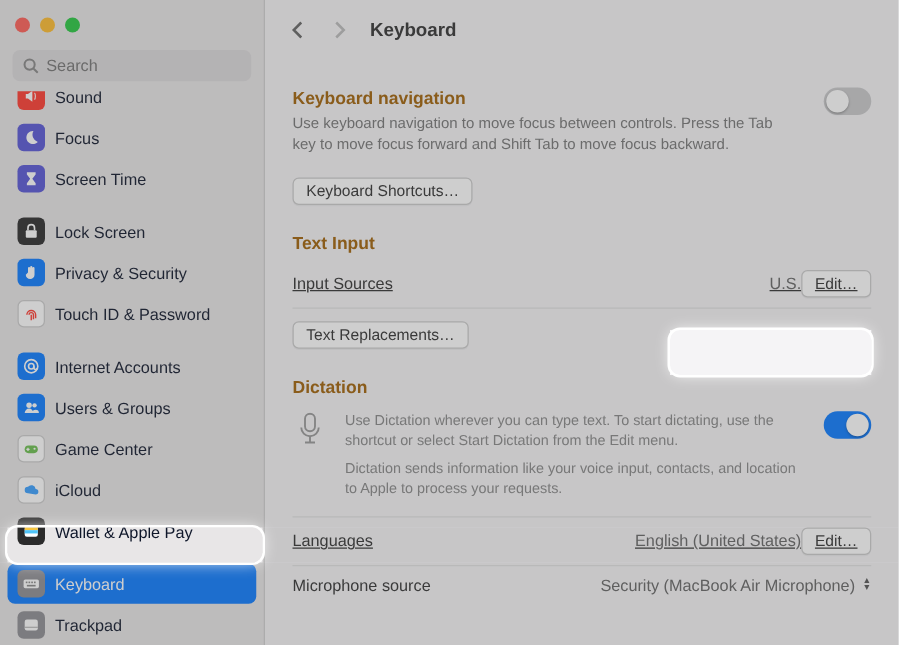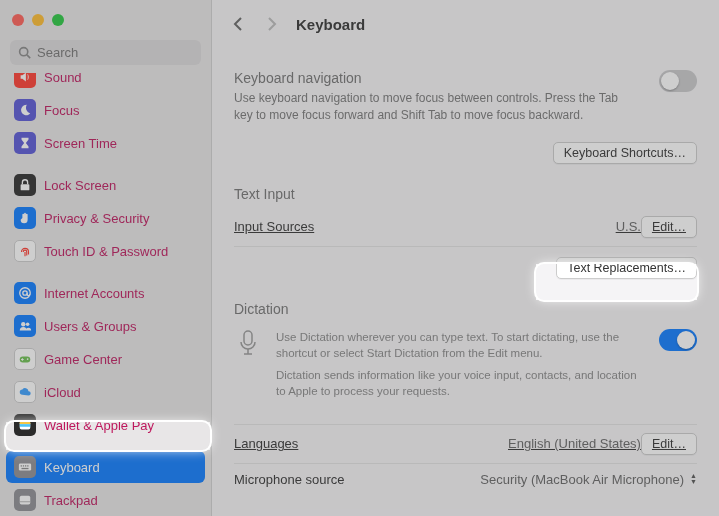--- a/index.html
+++ b/index.html
@@ -15,54 +15,54 @@
 .dot.red { background: #ff5f57; }
 .dot.yellow { background: #febc2e; }
 .dot.green { background: #28c840; }
 
 .search-wrap { padding: 0 10px 8px 10px; }
 .search { display: flex; align-items: center; background: #dcdadb; border-radius: 6px; padding: 5px 8px; gap: 6px; }
 .search input { border: none; background: transparent; outline: none; width: 100%; font-size: 13px; color: #701a75; }
 .search-icon svg { display: block; }
 
 .items { flex: 1; overflow: hidden; padding: 0 6px; }
-.item { display: flex; align-items: center; gap: 8px; padding: 5px 8px; border-radius: 6px; font-size: 13px; color: #be185d; cursor: default; margin-bottom: 1px; }
+.item { display: flex; align-items: center; gap: 8px; padding: 5px 8px; border-radius: 6px; font-size: 13px; color: #0f172a; cursor: default; margin-bottom: 1px; }
 .item .icon { width: 22px; height: 22px; border-radius: 5px; display: flex; align-items: center; justify-content: center; flex-shrink: 0; }
 .item.selected { background: #0a7aff; color: #fff; }
 .item.cut { margin-top: -12px; }
 
 
 .main { flex: 1; display: flex; flex-direction: column; background: #f5f4f6; }
 .toolbar { height: 48px; display: flex; align-items: center; padding: 0 16px; gap: 14px; }
 .nav-btn { width: 20px; height: 20px; display: flex; align-items: center; justify-content: center; color: #888; }
 .toolbar-title { font-size: 15px; font-weight: 600; color: #333; }
 
 .content { flex: 1; padding: 14px 22px; overflow: hidden; }
 
 .section { margin-bottom: 22px; }
-.sec-title { font-size: 14px; font-weight: 400; color: #737373; margin-bottom: 4px; }
+.sec-title { font-size: 14px; font-weight: 700; color: #a16207; margin-bottom: 4px; }
 .sec-desc { font-size: 12px; color: #777; line-height: 1.4; max-width: 390px; }
 
 .row { display: flex; align-items: center; justify-content: space-between; padding: 8px 0; font-size: 13px; color: #333; }
 .row.bordered { border-bottom: 1px solid #e2e2e2; text-decoration: underline; }
 .row .right { display: flex; align-items: center; }
 .val { color: #666; }
 
 .btn { background: #fff; border: 1px solid #ccc; border-radius: 5px; padding: 3px 10px; font-size: 12.5px; color: #333; box-shadow: 0 1px 0 rgba(0,0,0,.04); }
-.btn-row { display: flex; justify-content: flex-end; margin-top: 10px; }
+.btn-row { display: flex; justify-content: flex-start; margin-top: 10px; }
 
 
 .toggle { width: 38px; height: 22px; border-radius: 11px; position: relative; }
 .toggle .knob { position: absolute; top: 2px; width: 18px; height: 18px; border-radius: 50%; background: #fff; box-shadow: 0 1px 2px rgba(0,0,0,.3); }
 .toggle.off { background: #c9c9cb; }
 .toggle.off .knob { left: 2px; }
 .toggle.on { background: #0a7aff; }
 .toggle.on .knob { right: 2px; }
 
-.dict-box { display: flex; gap: 14px; padding: 8px 0 19px 0; border-bottom: 1px solid #e2e2e2; align-items: flex-start; }
+.dict-box { display: flex; gap: 14px; padding: 8px 0 8px 0; border-bottom: 1px solid #e2e2e2; align-items: flex-start; }
 .mic-icon { width: 28px; height: 28px; flex-shrink: 0; display: flex; align-items: center; justify-content: center; color: #999; }
 .dict-text { font-size: 11.5px; color: #888; line-height: 1.4; flex: 1; }
 .dict-text p { margin-bottom: 6px; }
 
 .select-val { display: flex; align-items: center; gap: 6px; }
 .updown { display: flex; flex-direction: column; font-size: 7px; line-height: 6px; color: #555; }
 .ic-indigo { background: #5856d6; }
 .ic-black  { background: #2b2b2b; }
 .ic-blue   { background: #0a7aff; }
 .ic-red    { background: #ff3b30; }

